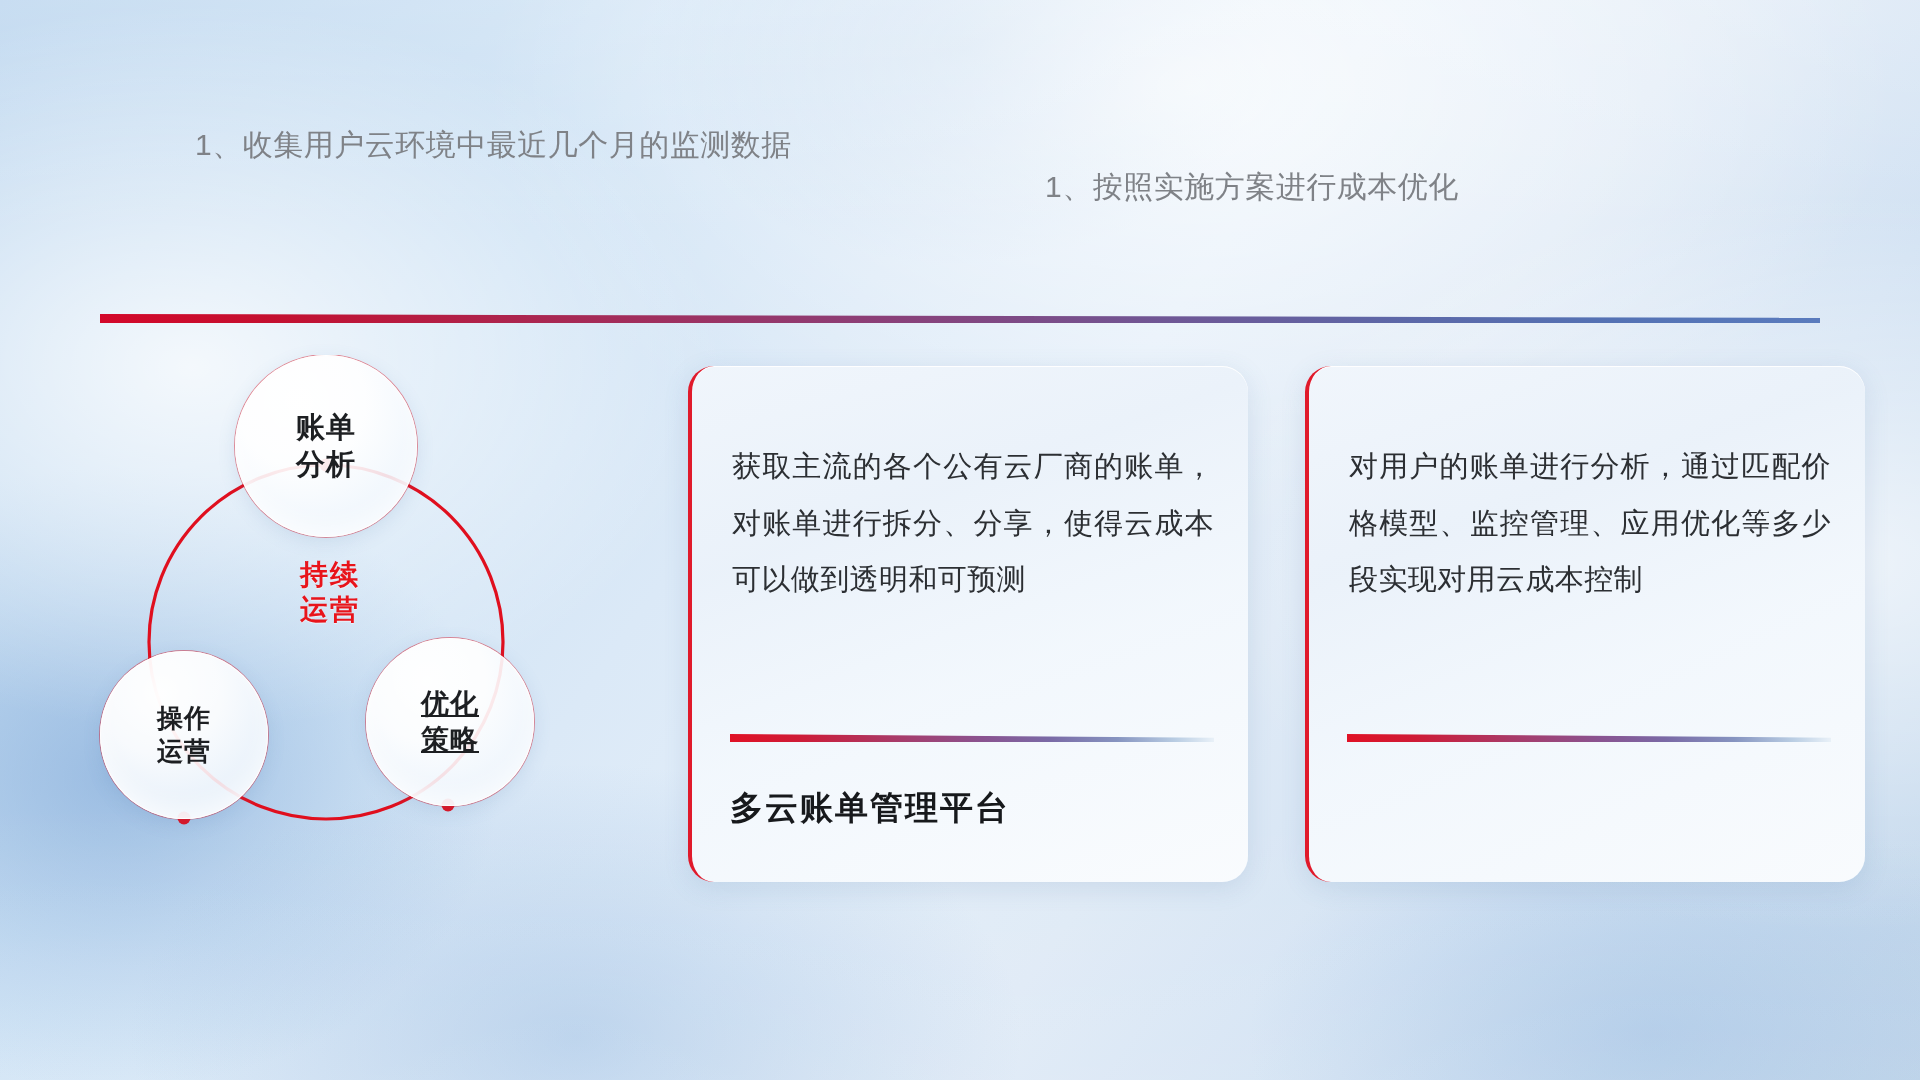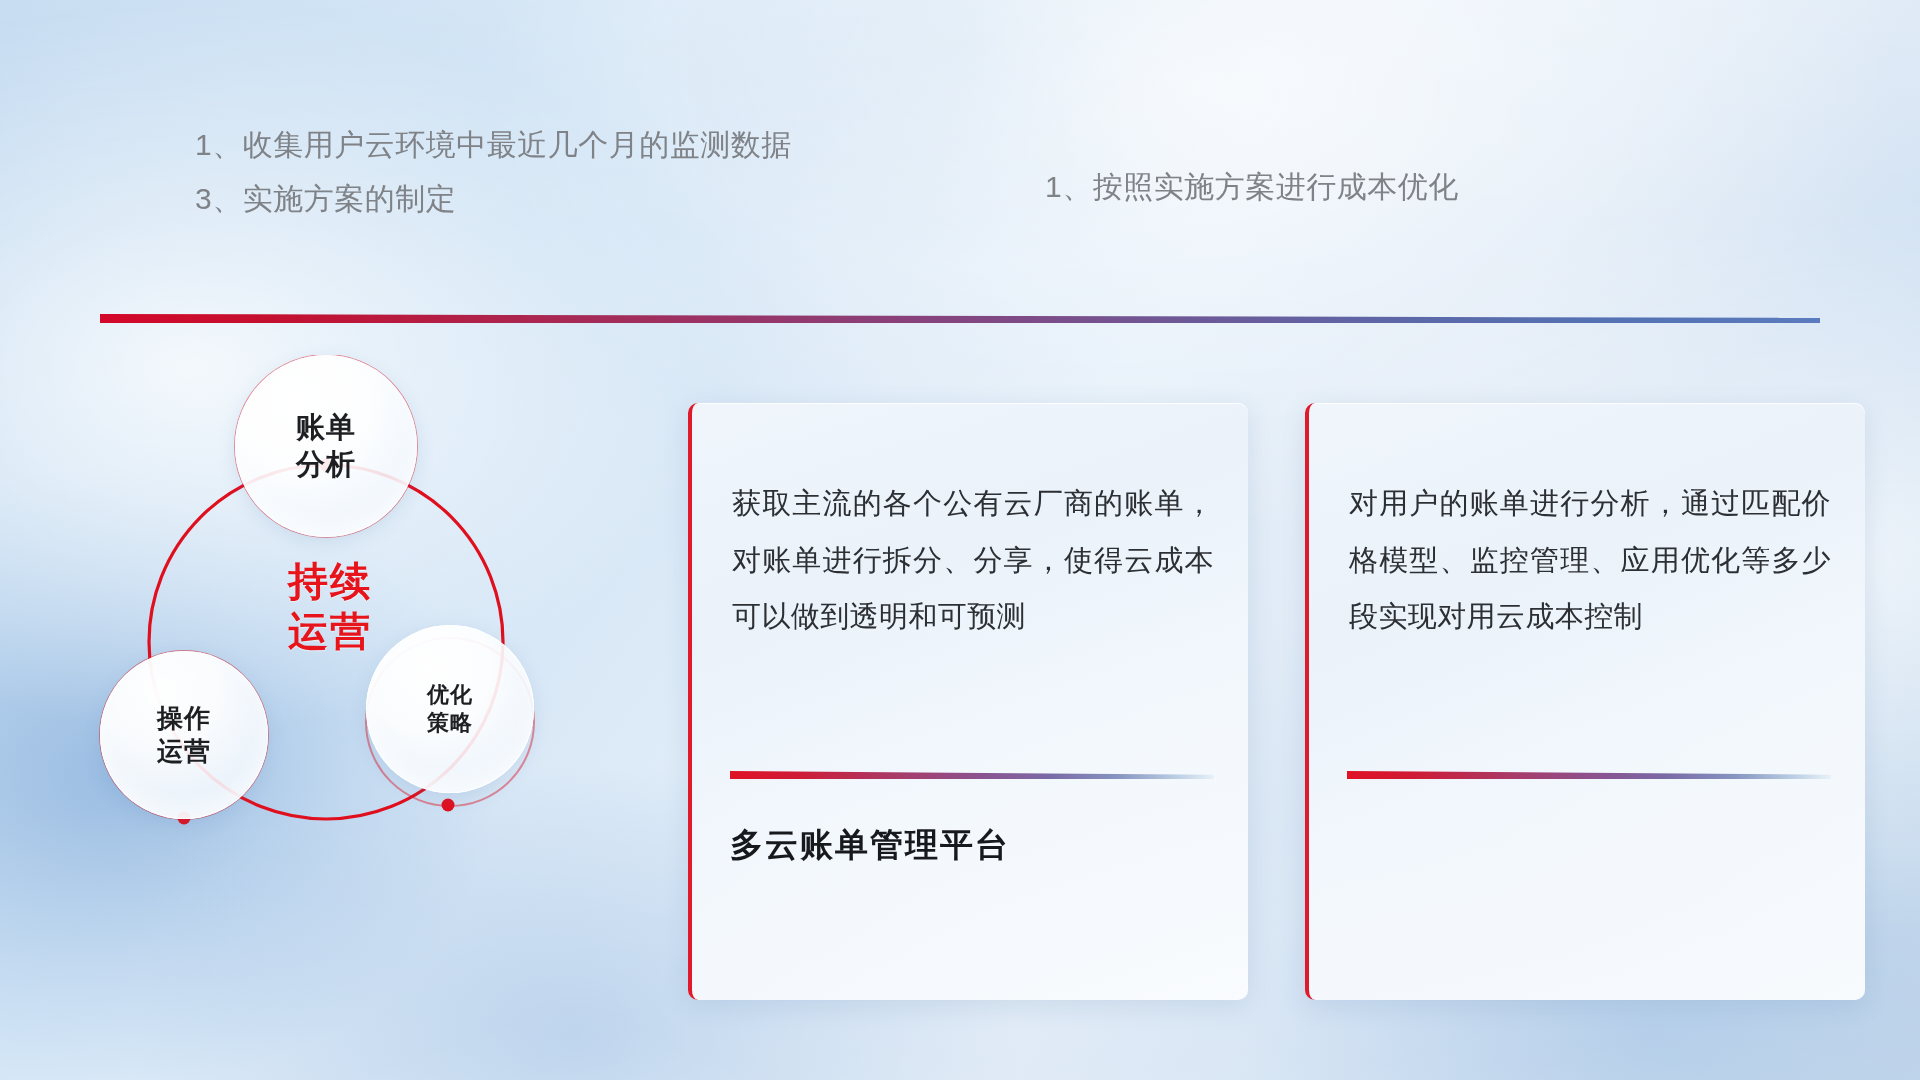--- a/index.html
+++ b/index.html
@@ -101,39 +101,40 @@
   }
   .node-bl{
     left:5px;top:296px;width:168px;height:168px;font-size:26px;
     background:
       radial-gradient(circle at 36% 26%, rgba(255,255,255,.99) 0%, rgba(255,255,255,.92) 36%, rgba(246,250,254,.88) 62%, rgba(231,241,251,.86) 100%);
     box-shadow:inset 0 0 0 1px rgba(255,255,255,.92),
                inset 0 -10px 22px rgba(255,255,255,.7),
                0 5px 18px rgba(90,130,180,.16);
   }
   .node-br{
-    left:271px;top:270px;width:168px;height:168px;font-size:22px;
+    left:271px;top:283px;width:168px;height:168px;font-size:28px;
     background:
       radial-gradient(circle at 36% 26%, rgba(255,255,255,.99) 0%, rgba(255,255,255,.92) 36%, rgba(246,250,254,.88) 62%, rgba(231,241,251,.86) 100%);
     box-shadow:inset 0 0 0 1px rgba(255,255,255,.92),
                inset 0 -10px 22px rgba(255,255,255,.7),
                0 5px 18px rgba(90,130,180,.16);
+    text-decoration:underline;
   }
   .venn-center{
-    position:absolute;left:155px;top:182px;width:160px;height:140px;
+    position:absolute;left:155px;top:168px;width:160px;height:140px;
     display:flex;flex-direction:column;align-items:center;justify-content:center;
-    color:#e8141b;font-weight:800;font-size:40px;line-height:1.24;
+    color:#e8141b;font-weight:800;font-size:28px;line-height:1.24;
     letter-spacing:2px;text-align:center;
     text-shadow:0 1px 1px rgba(255,255,255,.55);
   }
 
   
   .card{
-    position:absolute;top:403px;width:560px;height:597px;
-    border-radius:10px;
+    position:absolute;top:366px;width:560px;height:516px;
+    border-radius:26px;
     background:linear-gradient(160deg,
       rgba(241,246,252,.96) 0%,
       rgba(235,242,250,.94) 30%,
       rgba(243,248,253,.95) 58%,
       rgba(250,252,254,.97) 100%);
     box-shadow:0 6px 26px rgba(70,110,160,.14),
                inset 0 1px 0 rgba(255,255,255,.9);
     border-left:4px solid #e01a2b;
     box-sizing:border-box;
     overflow:hidden;
@@ -171,21 +172,20 @@
 <div class="bg bg-blue-4"></div>
 <div class="bg bg-glow-1"></div>
 <div class="bg bg-glow-2"></div>
 <div class="bg bg-glow-3"></div>
 <div class="bg bg-soft-white"></div>
 
 <div class="steps">
 
   <div class="steps-col left">
     <div class="step-item">1、收集用户云环境中最近几个月的监测数据</div>
-    <div class="step-item">3、实施方案的制定</div>
   </div>
 
   <div class="steps-col right">
     <div class="step-item">1、按照实施方案进行成本优化</div>
   </div>
 
 </div>
 
 <div class="top-divider">
   <div class="bar"></div>

